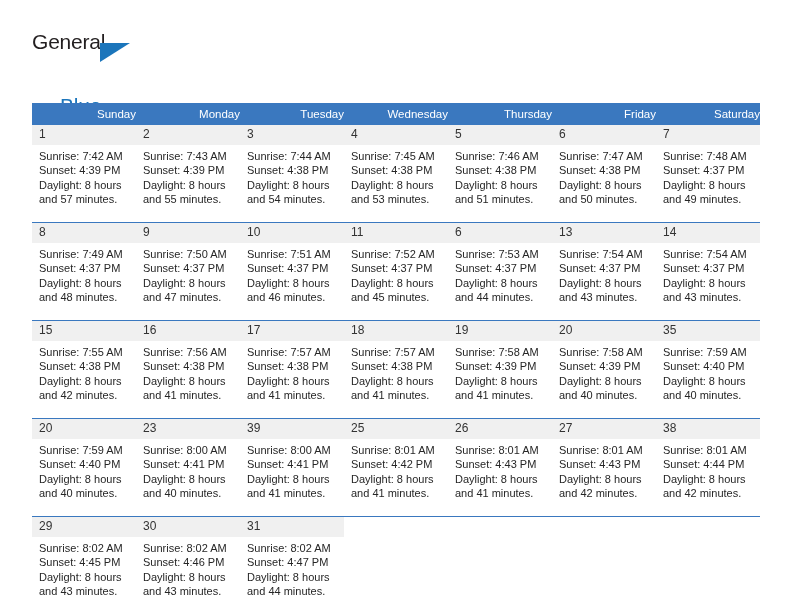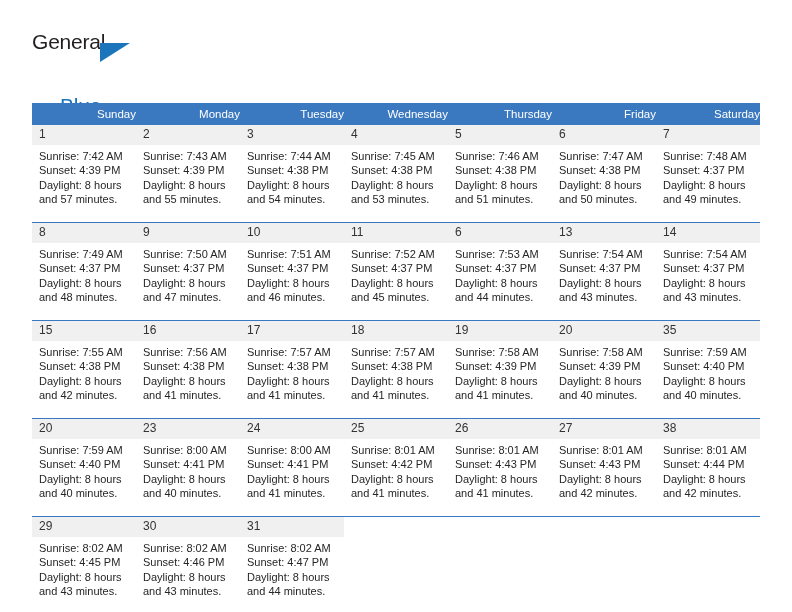--- a/index.html
+++ b/index.html
@@ -415,21 +415,21 @@
           <td class="cell">
             <div class="daynum">23</div>
             <div class="lines">
               <div>Sunrise: 8:00 AM</div>
               <div>Sunset: 4:41 PM</div>
               <div>Daylight: 8 hours</div>
               <div>and 40 minutes.</div>
             </div>
           </td>
           <td class="cell">
-            <div class="daynum">24</div>
+            <div class="daynum">39</div>
             <div class="lines">
               <div>Sunrise: 8:00 AM</div>
               <div>Sunset: 4:41 PM</div>
               <div>Daylight: 8 hours</div>
               <div>and 41 minutes.</div>
             </div>
           </td>
           <td class="cell">
             <div class="daynum">25</div>
             <div class="lines">

